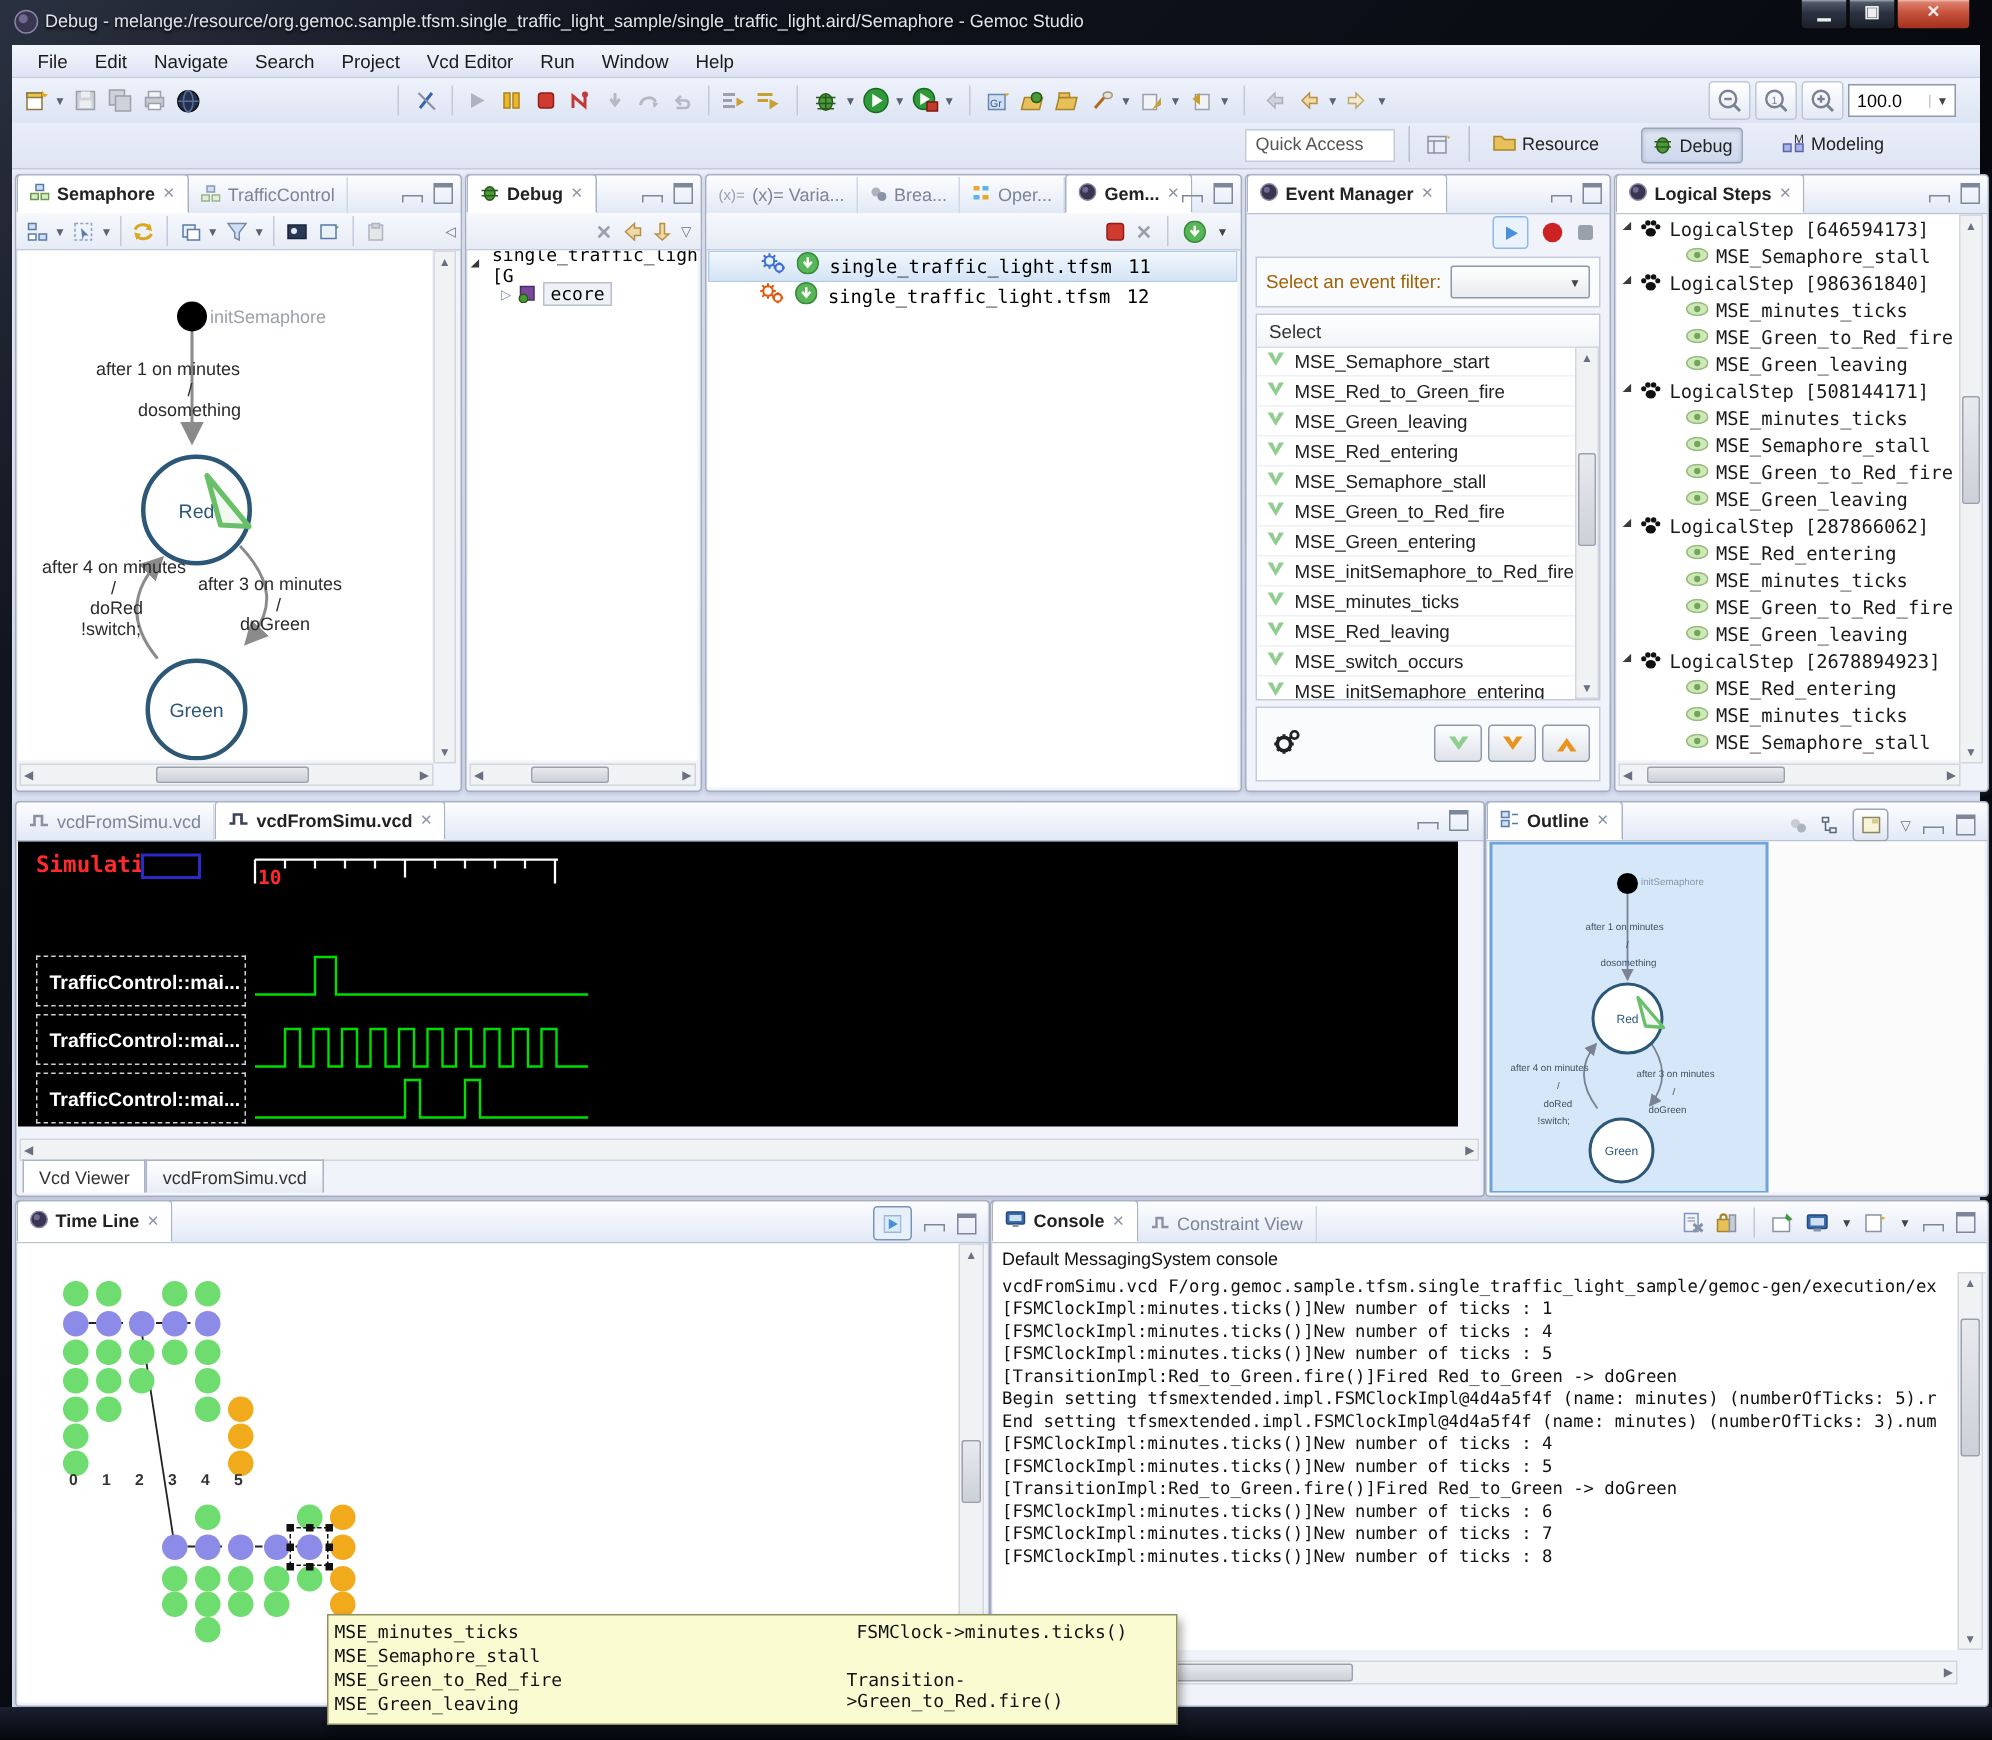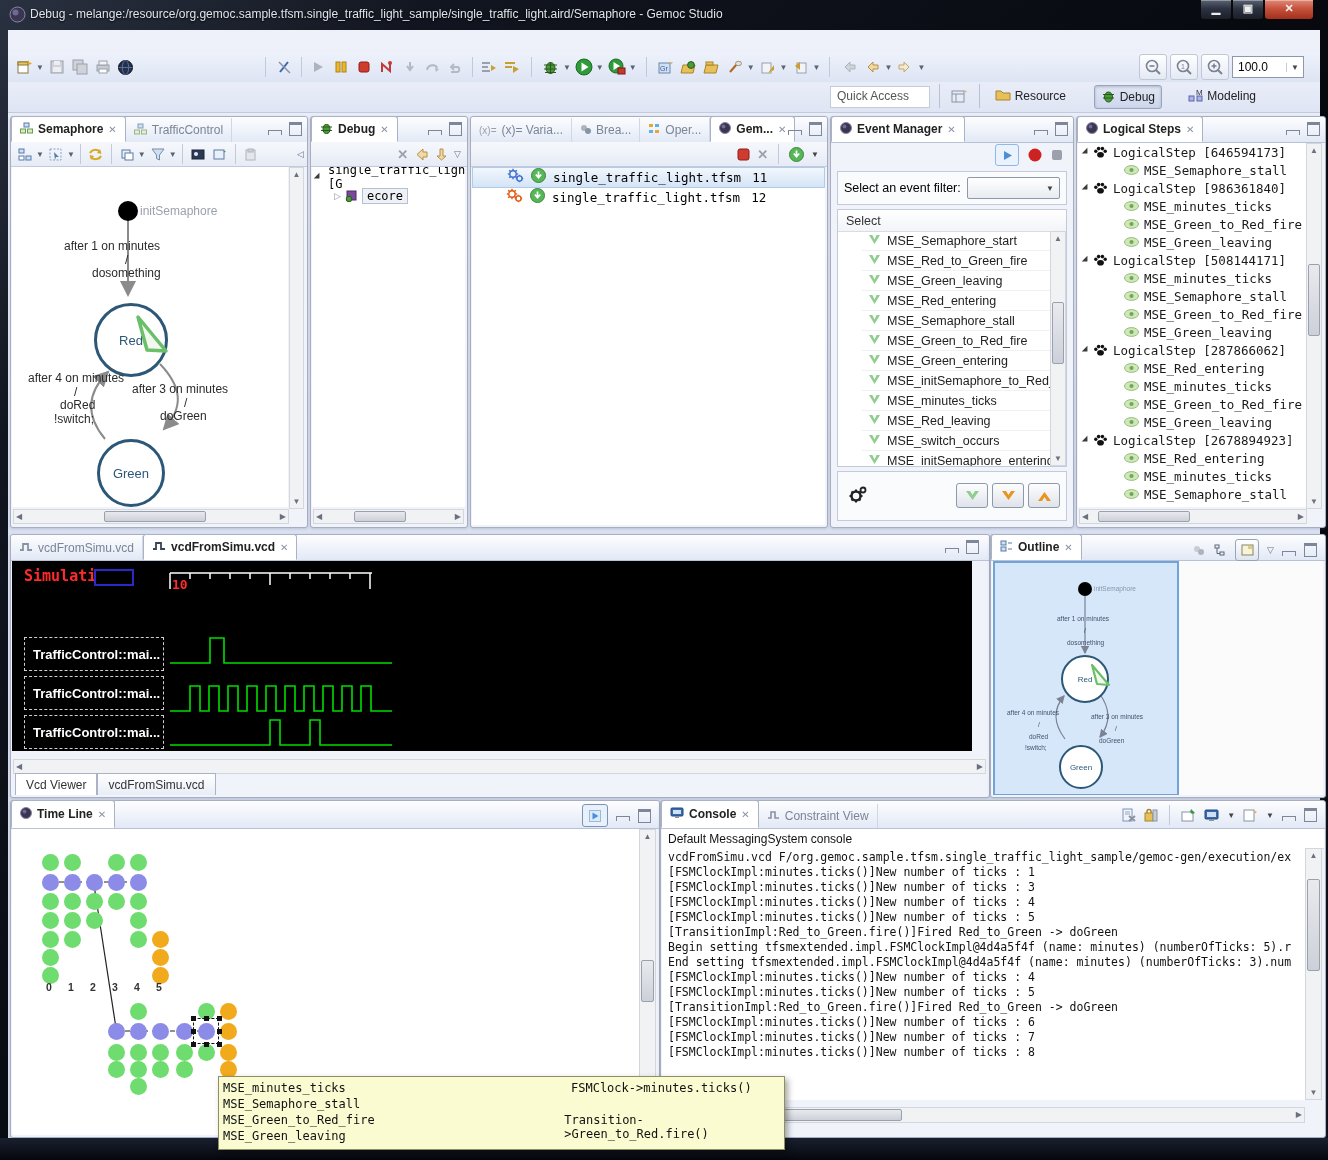--- a/index.html
+++ b/index.html
@@ -101,20 +101,33 @@
     <div class="winbtn" style="right:64px;width:30px;">
         <div class="glyph">▣</div>
       </div>
     <div class="winbtn close" style="right:14px;width:48px;">
         <div class="glyph">✕</div>
       </div>
   </div>
 
   <div class="client">
 
+    <div class="menubar">
+        <div id="menu-items" style="display:flex;">
+          <span>File</span>
+          <span>Edit</span>
+          <span>Navigate</span>
+          <span>Search</span>
+          <span>Project</span>
+          <span>Vcd Editor</span>
+          <span>Run</span>
+          <span>Window</span>
+          <span>Help</span>
+        </div>
+      </div>
 
     <div class="toolbar">
       <div class="tbgroup">
         <div class="tbi">
             <svg width="16" height="16">
               <rect x="2" y="3" width="10" height="11" fill="#fff" stroke="#8a7840"></rect>
               <rect x="2" y="3" width="10" height="3" fill="#e8c84a" stroke="#8a7840"></rect>
               <path d="M12,1 l1.5,2.5 L16,4 l-2,1.8 L12,5" fill="#e8a820"></path>
             </svg>
           </div>
@@ -681,30 +694,30 @@
             </svg>
           </div>
         <svg width="14" height="14">
             <circle cx="7" cy="7" r="6.5" fill="#cc2222"></circle>
           </svg>
         <svg width="12" height="12">
             <rect x="1" y="1" width="10" height="10" rx="2" fill="#9aa0ac"></rect>
           </svg>
       </div>
       <div class="abs" style="left:6px;top:54px;right:6px;height:34px;border:1px solid #c3cadb;background:#fafbfd;display:flex;align-items:center;gap:6px;padding:0 6px;box-sizing:border-box;">
-        <span style="font-size:12.5px;color:#000000;">Select an event filter:</span>
+        <span style="font-size:12.5px;color:#a16207;">Select an event filter:</span>
         <div style="flex:1;height:20px;border:1px solid #8f98a8;border-radius:2px;background:linear-gradient(#fff,#e8ebf0);display:flex;align-items:center;justify-content:flex-end;">
             <span style="font-size:8px;color:#444;padding:0 5px;">▼</span>
           </div>
       </div>
       <div class="abs" style="left:6px;top:92px;right:6px;height:256px;border:1px solid #c3cadb;background:#fff;">
         <div style="height:21px;border-bottom:1px solid #d8dce4;display:flex;align-items:center;padding-left:8px;font-size:12.5px;color:#333;background:linear-gradient(#fff,#f2f4f8);">
             <span>Select</span>
           </div>
-        <div id="clock-rows" style="position:absolute;left:0;top:21px;right:14px;bottom:0;overflow:hidden;padding-left:24px;">
+        <div id="clock-rows" style="position:absolute;left:0;top:21px;right:14px;bottom:0;overflow:hidden;">
             <div class="evrow">
               <span><svg width="13" height="11">
                   <path d="M1,1 L6.5,10 L12,1 L8.6,1 L6.5,5.5 L4.4,1 Z" fill="#90cd8e"></path>
                 </svg></span>
               <span>MSE_Semaphore_start</span>
             </div>
             <div class="evrow">
               <span><svg width="13" height="11">
                   <path d="M1,1 L6.5,10 L12,1 L8.6,1 L6.5,5.5 L4.4,1 Z" fill="#90cd8e"></path>
                 </svg></span>
@@ -1316,21 +1329,20 @@
           <div class="ico-min"></div>
             <div class="ico-max"></div>
         </div>
       </div>
       <div class="abs" style="left:1px;top:28px;right:1px;height:19px;background:#fff;border-bottom:1px solid #d8dce4;display:flex;align-items:center;padding-left:6px;">
         <span style="font-size:12px;color:#111;">Default MessagingSystem console</span>
       </div>
       <div class="content mono" style="left:1px;top:47px;width:644px;height:250px;padding:2px 0 0 6px;" id="console-output">
           <div class="cline">vcdFromSimu.vcd F/org.gemoc.sample.tfsm.single_traffic_light_sample/gemoc-gen/execution/ex</div>
           <div class="cline">[FSMClockImpl:minutes.ticks()]New number of ticks : 1</div>
-          <div class="cline">[FSMClockImpl:minutes.ticks()]New number of ticks : 3</div>
           <div class="cline">[FSMClockImpl:minutes.ticks()]New number of ticks : 4</div>
           <div class="cline">[FSMClockImpl:minutes.ticks()]New number of ticks : 5</div>
           <div class="cline">[TransitionImpl:Red_to_Green.fire()]Fired Red_to_Green -&gt; doGreen</div>
           <div class="cline">Begin setting tfsmextended.impl.FSMClockImpl@4d4a5f4f (name: minutes) (numberOfTicks: 5).r</div>
           <div class="cline">End setting tfsmextended.impl.FSMClockImpl@4d4a5f4f (name: minutes) (numberOfTicks: 3).num</div>
           <div class="cline">[FSMClockImpl:minutes.ticks()]New number of ticks : 4</div>
           <div class="cline">[FSMClockImpl:minutes.ticks()]New number of ticks : 5</div>
           <div class="cline">[TransitionImpl:Red_to_Green.fire()]Fired Red_to_Green -&gt; doGreen</div>
           <div class="cline">[FSMClockImpl:minutes.ticks()]New number of ticks : 6</div>
           <div class="cline">[FSMClockImpl:minutes.ticks()]New number of ticks : 7</div>

